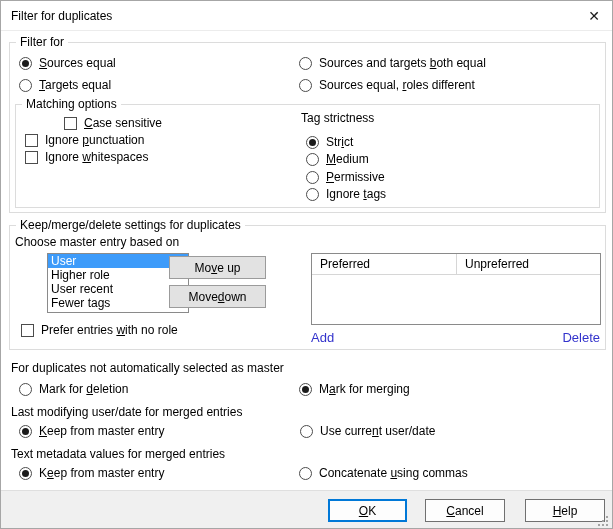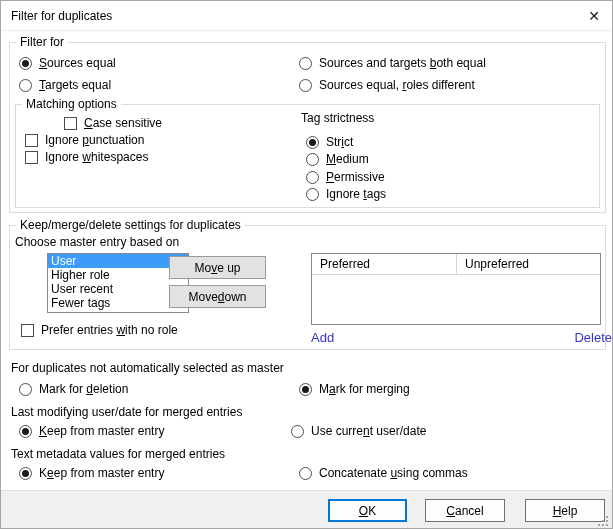--- a/index.html
+++ b/index.html
@@ -156,38 +156,38 @@
   <div class="label" style="left:310px; top:250px;">Users</div>
 
   <div class="table" style="left:310px; top:252px; width:290px; height:72px;">
     <div class="table-header">
       <div class="th th-1">Preferred</div>
       <div class="th th-2">Unpreferred</div>
     </div>
   </div>
 
   <div class="link" style="left:310px; top:329px;">Add</div>
-  <div class="link" style="right:0; top:329px;">Delete</div>
+  <div class="link" style="right:12px; top:329px;">Delete</div>
 
   <div class="label" style="left:10px; top:360px;">For duplicates not automatically selected as master</div>
   <div class="row" style="left:298px; top:380px;">
     <span class="rad checked"></span>
     <span>M<u>a</u>rk for merging</span>
   </div>
   <div class="row" style="left:18px; top:380px;">
     <span class="rad"></span>
     <span>Mark for <u>d</u>eletion</span>
   </div>
 
   <div class="label" style="left:10px; top:404px;text-align:center;">Last modifying user/date for merged entries</div>
   <div class="row" style="left:18px; top:422px;">
     <span class="rad checked"></span>
     <span><u>K</u>eep from master entry</span>
   </div>
-  <div class="row" style="left:290px; top:422px;">
+  <div class="row" style="left:299px; top:422px;">
     <span class="rad"></span>
     <span>Use curre<u>n</u>t user/date</span>
   </div>
 
   <div class="label" style="left:10px; top:446px;">Text metadata values for merged entries</div>
   <div class="row" style="left:18px; top:464px;">
     <span class="rad checked"></span>
     <span>K<u>e</u>ep from master entry</span>
   </div>
   <div class="row" style="left:298px; top:464px;">

